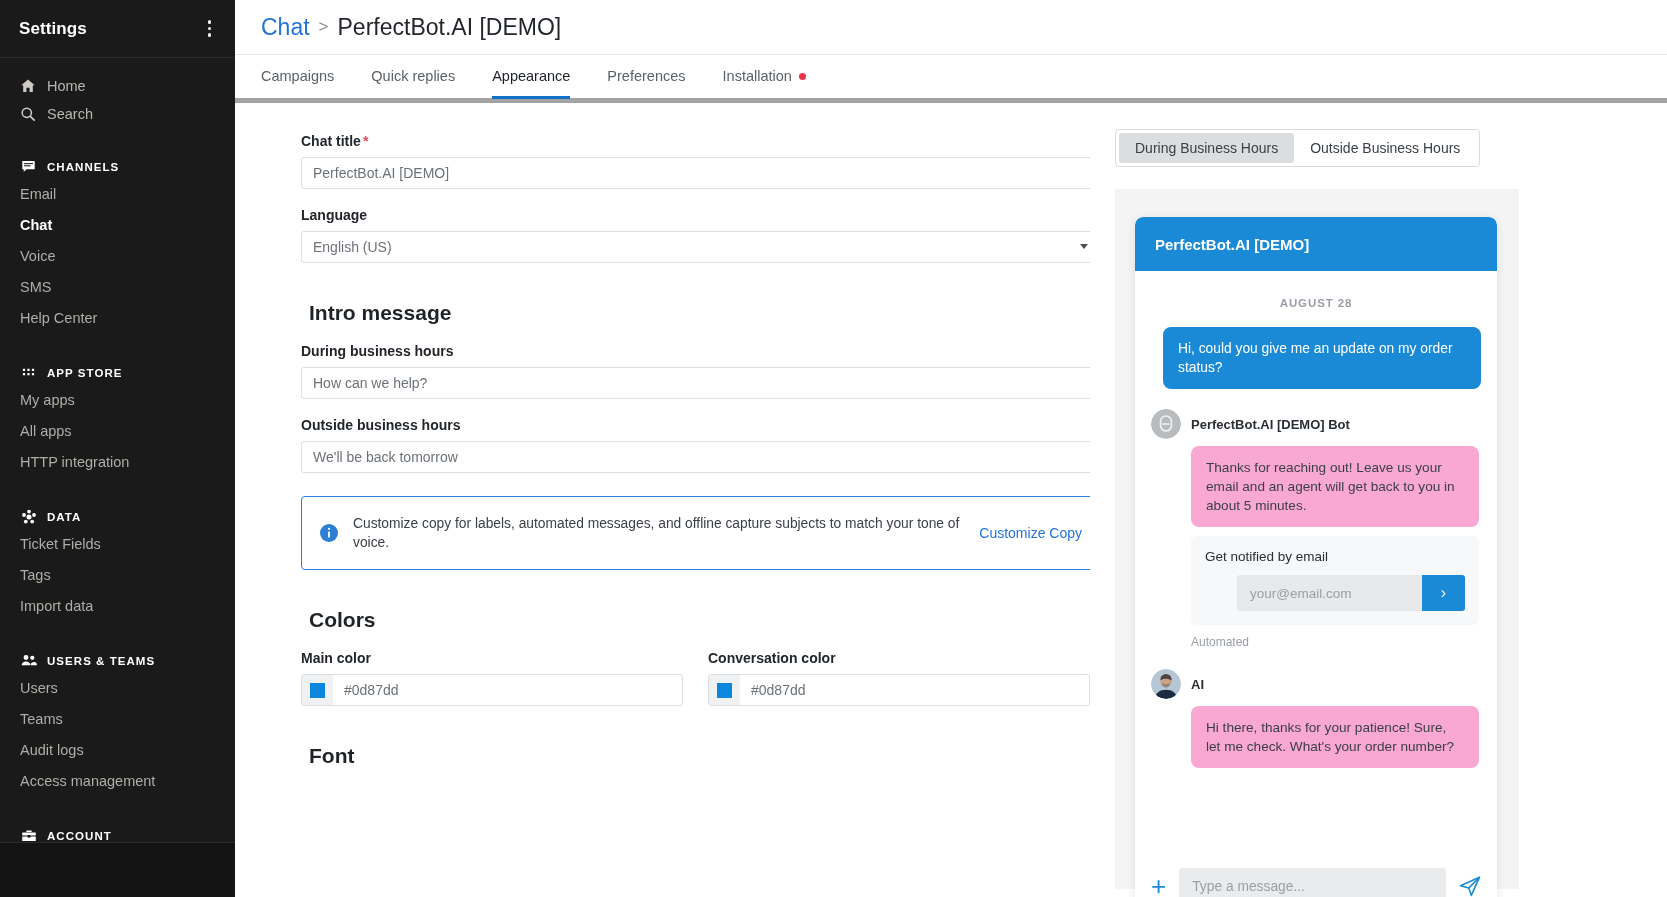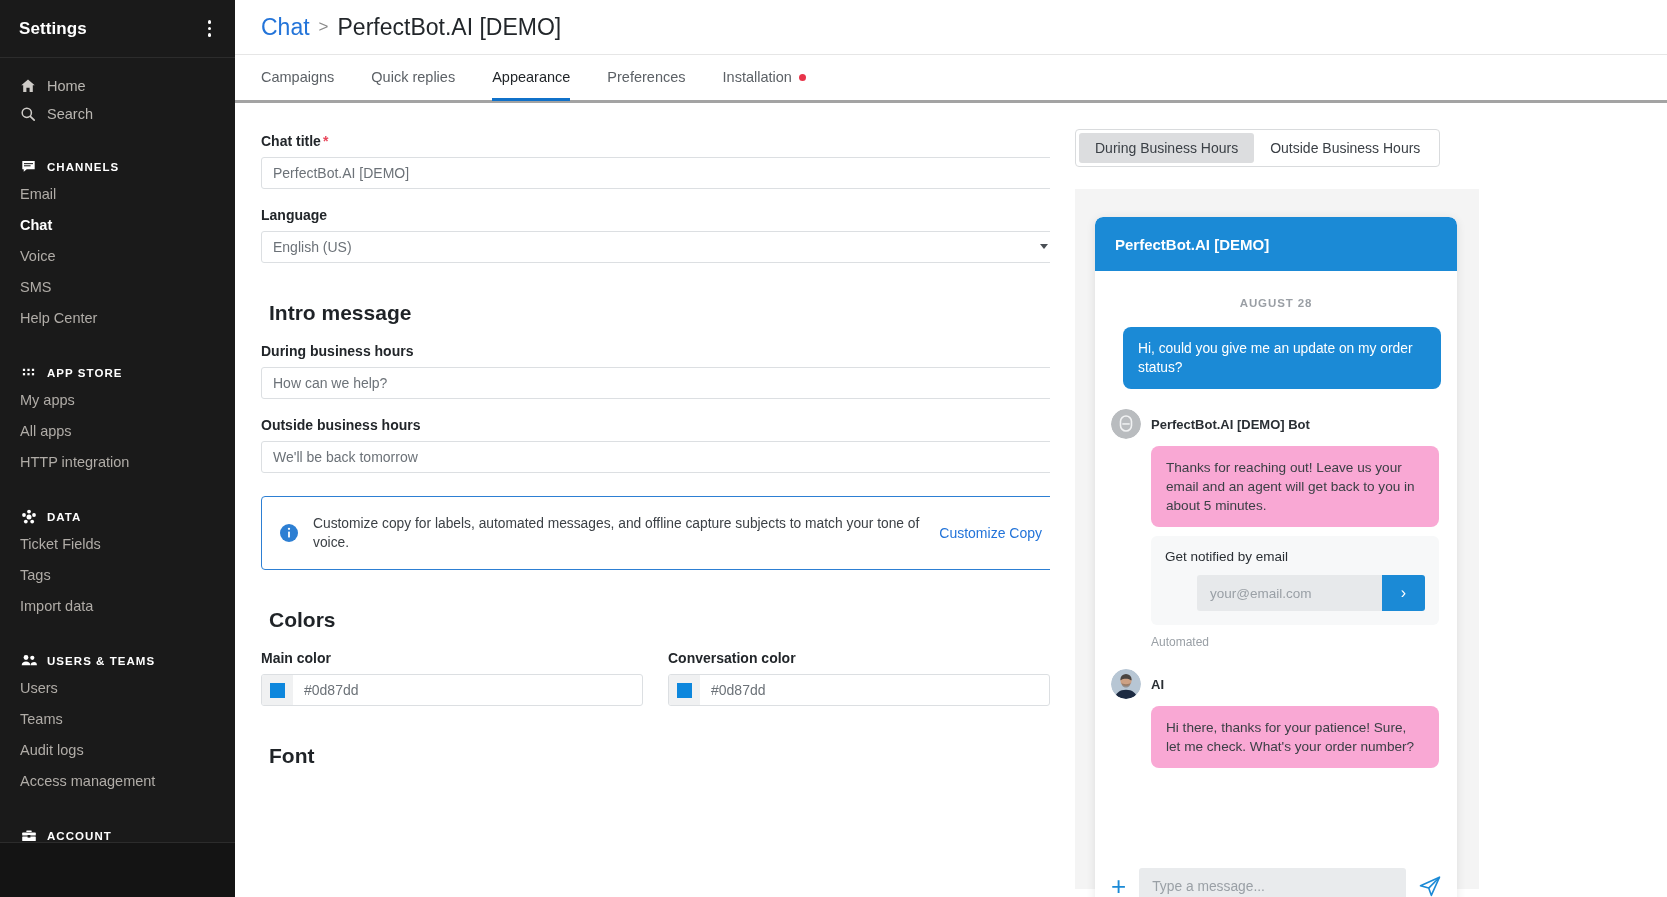--- a/index.html
+++ b/index.html
@@ -69,34 +69,34 @@
   .crumbbar {
     height: 55px; display: flex; align-items: center;
     padding: 0 0 0 26px; border-bottom: 1px solid #e6e6e6;
   }
   .crumb-link { color: #2374d9; font-size: 23px; cursor: pointer; }
   .crumb-sep { color: #8a8a8a; font-size: 17px; margin: 0 9px; }
   .crumb-cur { color: #22262a; font-size: 23px; }
 
   .tabbar {
     height: 48px; display: flex; align-items: stretch;
-    padding-left: 26px; border-bottom: 3px solid #a3a3a3;
+    padding-left: 26px; border-bottom: 5px solid #a3a3a3;
     background: #fff;
   }
   .tab {
     display: flex; align-items: center; gap: 7px;
     padding: 0 0 0 0; margin-right: 37px;
     color: #5c6166; font-size: 14.5px; cursor: pointer;
     border-bottom: 3px solid transparent;
     position: relative; top: 1px;
   }
   .tab.active { color: #1f2327; border-bottom-color: #1071c9; }
   .dot-red { width: 7px; height: 7px; border-radius: 50%; background: #e8344a; display: inline-block; }
 
-  .body { flex: 1; display: flex; min-height: 0; }
+  .body { flex: 1; display: flex; min-height: 0; padding-left: 40px; }
 
   
   .form-col {
     width: 815px; flex: 0 0 815px;
     padding: 30px 0 0 26px;
     overflow: hidden;
   }
   .fld-label {
     font-size: 14px; color: #22262a; font-weight: bold;
     margin-bottom: 8px; display: block;

